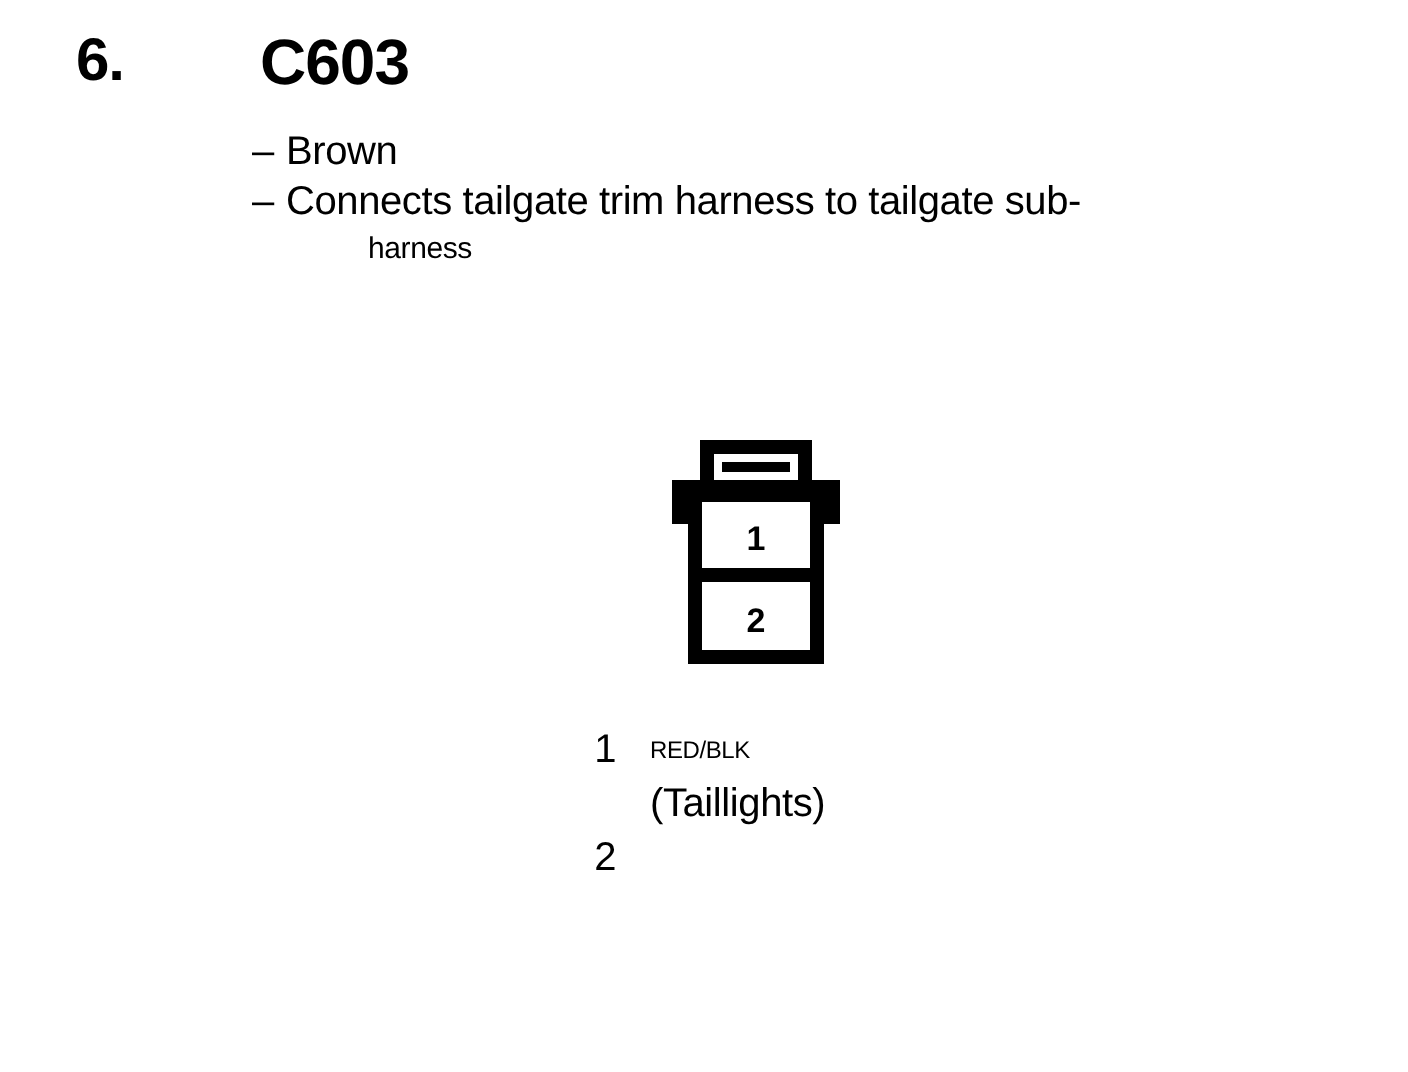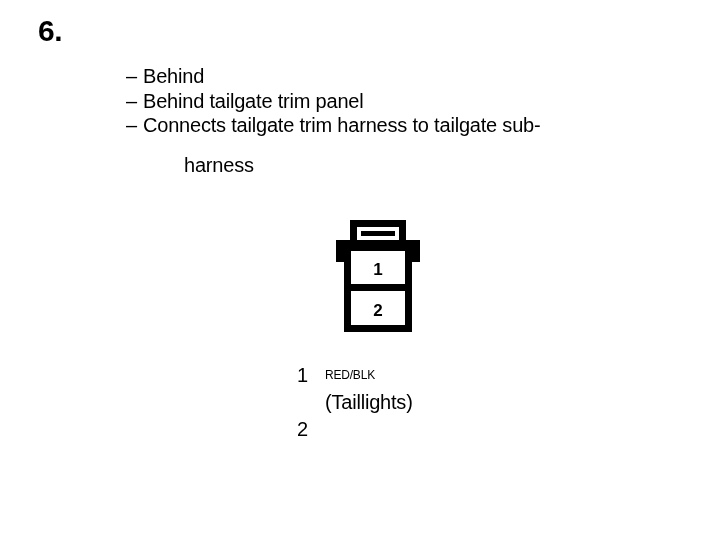--- a/index.html
+++ b/index.html
@@ -57,26 +57,25 @@
     font-size: 20px;
     line-height: 24.5px;
     letter-spacing: -0.2px;
     white-space: nowrap;
   }
   .desc-line .dash {
     display: inline-block;
     width: 17px;
   }
   .desc-cont {
-    font-size: 20px;
+    font-size: 15px;
     line-height: 24.5px;
     letter-spacing: -0.2px;
     padding-left: 58px;
     white-space: nowrap;
-    margin-top: 15px;
   }
 
   
   .connector-figure {
     position: absolute;
     left: 330px;
     top: 214px;
     width: 96px;
     height: 122px;
   }
@@ -128,28 +127,26 @@
     line-height: 27px;
     letter-spacing: -0.2px;
     white-space: nowrap;
   }
 </style>
 </head>
 <body>
 
 <div class="header">
   <span class="item-number">6.</span>
+  <span class="connector-id">C603</span>
 </div>
 
 <div class="description">
   <div class="desc-line">
-    <span class="dash">–</span><span>Behind</span>
-  </div>
-  <div class="desc-line">
-    <span class="dash">–</span><span>Behind tailgate trim panel</span>
+    <span class="dash">–</span><span>Brown</span>
   </div>
   <div class="desc-line">
     <span class="dash">–</span><span>Connects tailgate trim harness to tailgate sub-</span>
   </div>
   <div class="desc-cont">harness</div>
 </div>
 
 <div class="connector-figure">
   <svg width="96" height="122" viewBox="0 0 96 122" xmlns="http://www.w3.org/2000/svg">
 

